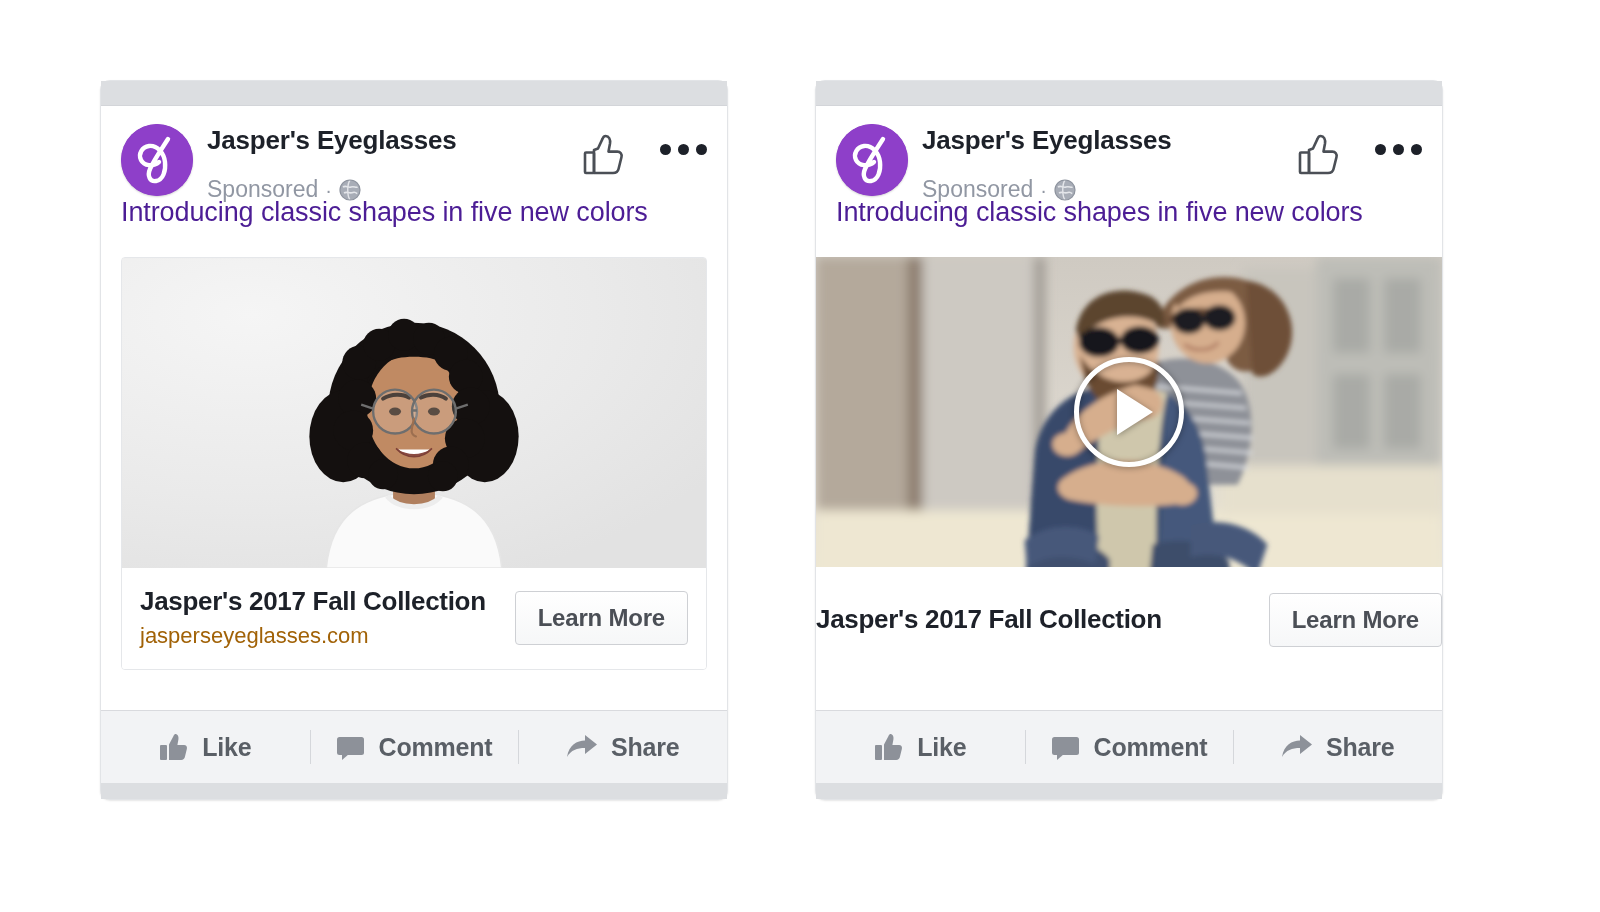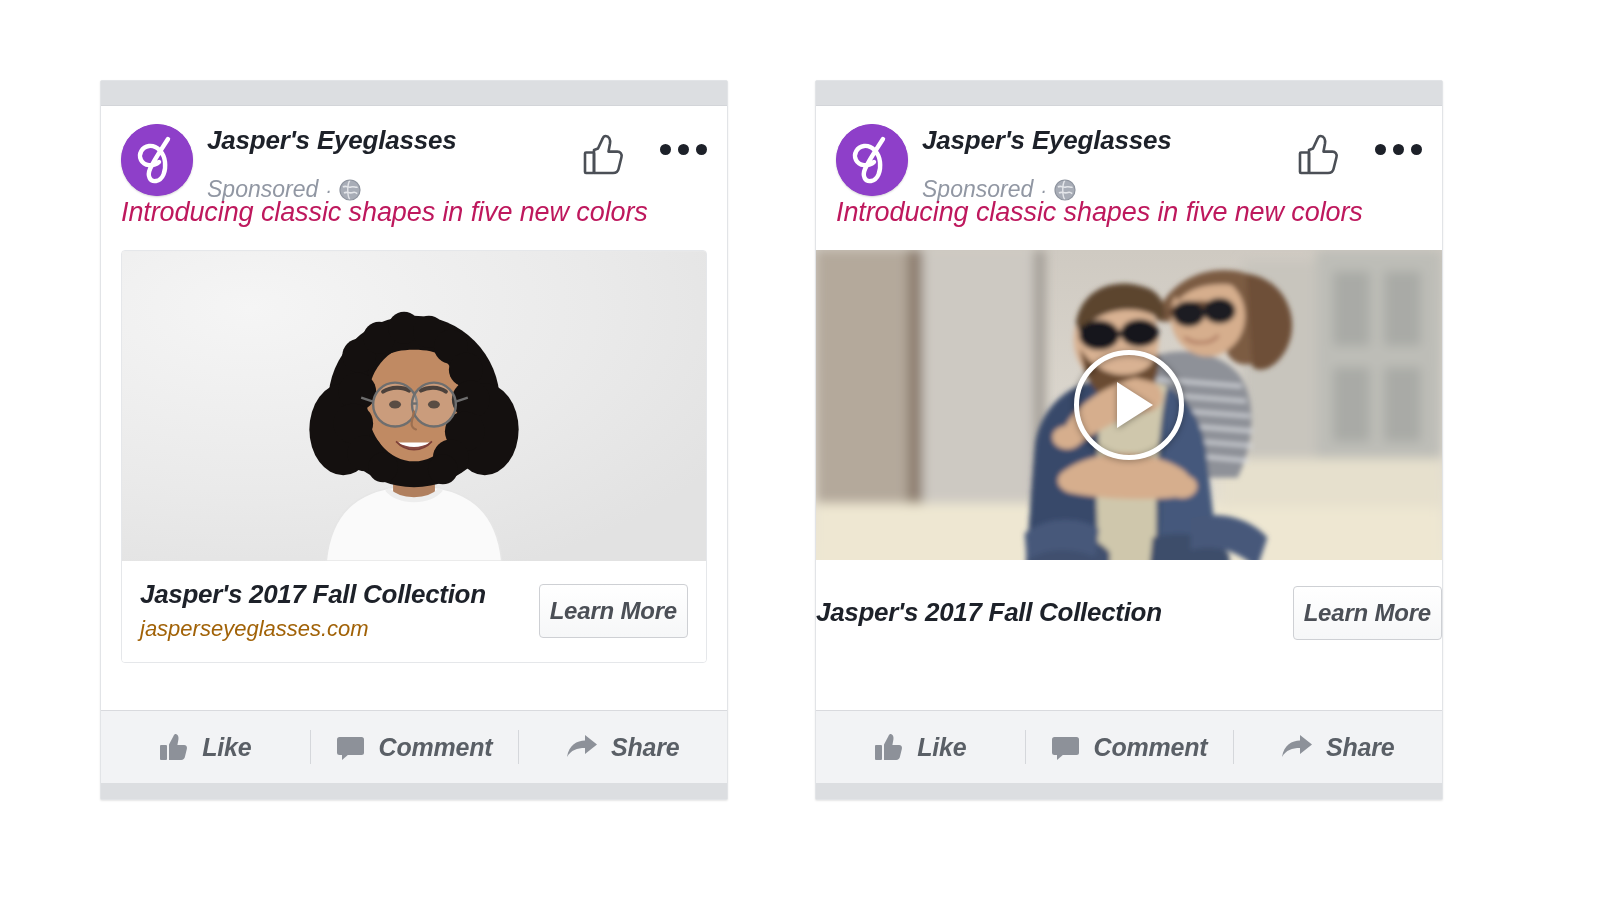--- a/index.html
+++ b/index.html
@@ -21,23 +21,22 @@
     inset: 0;
     background: #ffffff;
   }
 
   
   .card {
     position: absolute;
     background: #ffffff;
     box-sizing: border-box;
     border: 1px solid #e2e4e7;
-    border-radius: 2px;
+    border-radius: 10px;
     box-shadow: 0 1px 2px rgba(0,0,0,0.10);
-    font-style: italic;
   }
   .card-left  { left: 100px; top: 80px;  width: 628px; height: 720px; }
   .card-right { left: 815px; top: 80px;  width: 628px; height: 720px; }
 
   
   .card-topband {
     height: 24px;
     background: #dcdee1;
     border-bottom: 1px solid #d3d5d9;
   }
@@ -120,23 +119,23 @@
   .dots-icon i {
     display: block;
     width: 11px; height: 11px;
     border-radius: 50%;
     background: #1d2129;
   }
 
   
   .post-message {
     font-size: 27px;
-    color: #be185d;
+    color: #4c1d95;
     line-height: 1.25;
-    padding: 14px 0 20px 0;
+    padding: 14px 0 27px 0;
     letter-spacing: -0.1px;
   }
 
   
   .attachment-boxed {
     border: 1px solid #e5e7ea;
     border-radius: 4px;
     overflow: hidden;
     background: #fff;
   }
@@ -214,21 +213,21 @@
     white-space: nowrap;
   }
   .cta-btn {
     flex: 0 0 auto;
     background: linear-gradient(#ffffff, #f6f7f8);
     border: 1px solid #ced0d4;
     border-radius: 4px;
     color: #4b4f56;
     font-size: 24px;
     font-weight: bold;
-    padding: 14px 10px;
+    padding: 14px 22px;
     line-height: 1;
     white-space: nowrap;
     letter-spacing: -0.2px;
   }
 
   
   .action-bar {
     position: absolute;
     left: 0; right: 0;
     bottom: 16px;

